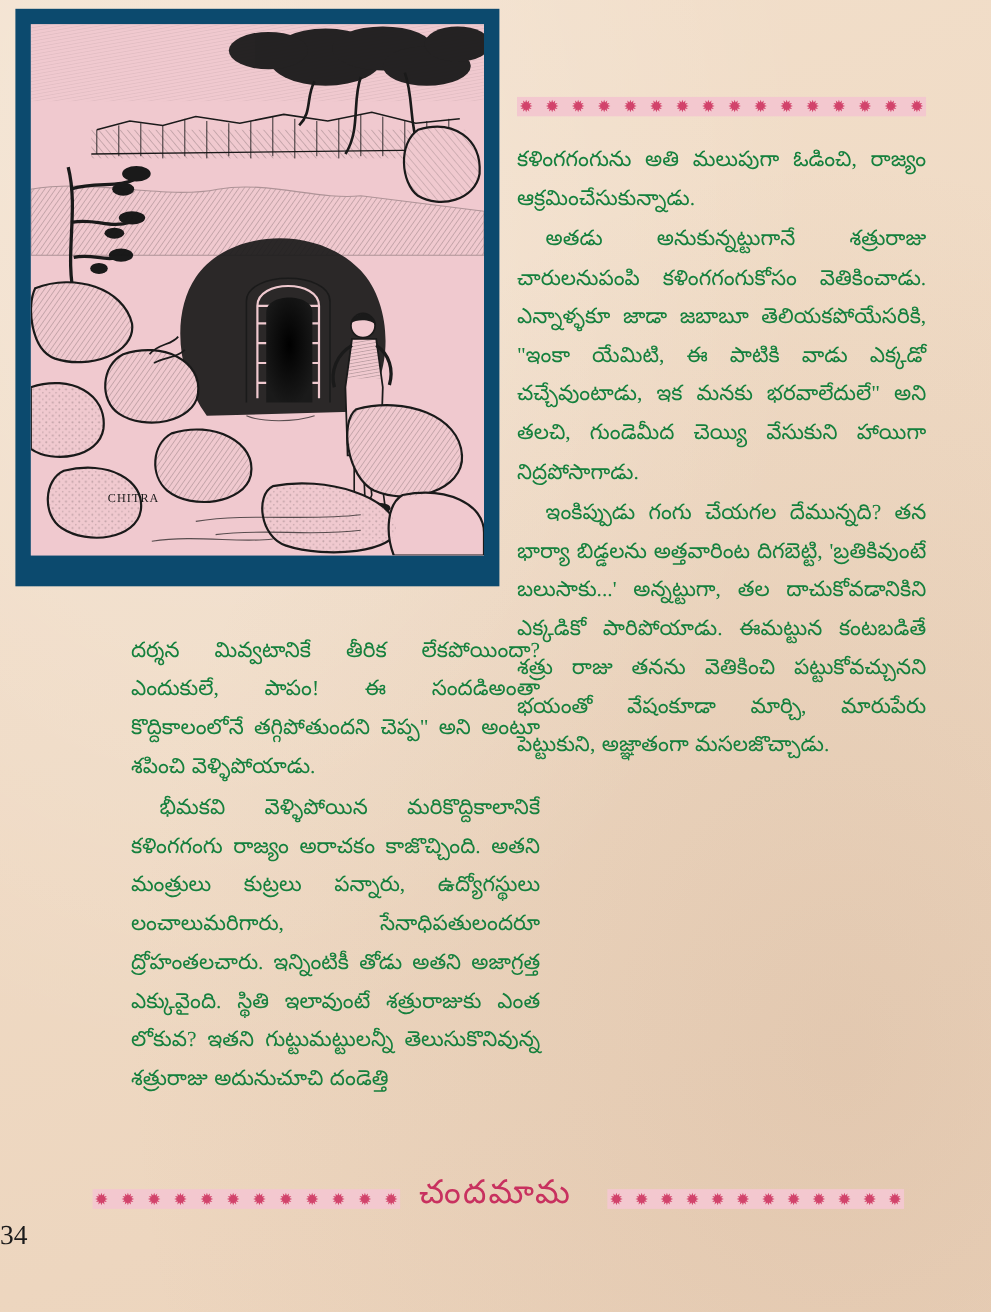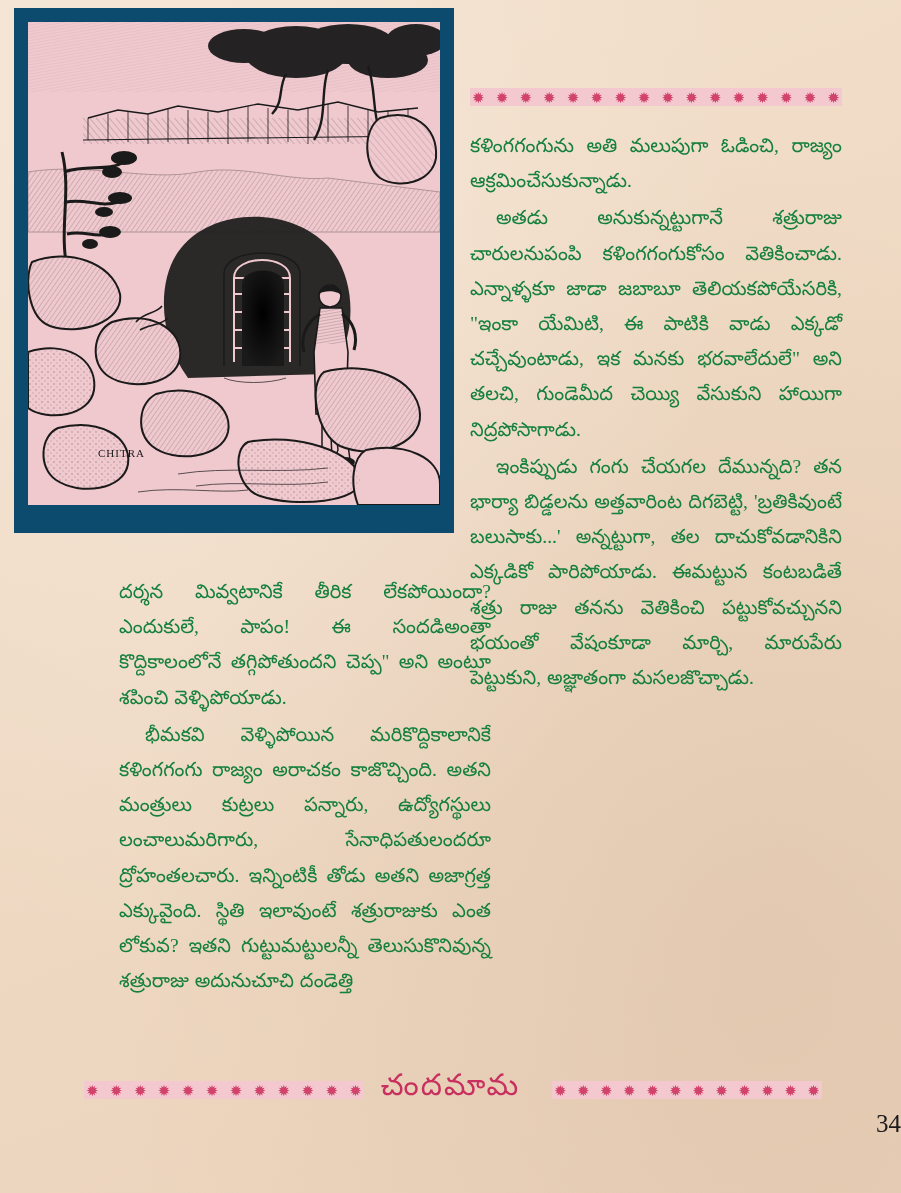--- a/index.html
+++ b/index.html
@@ -147,21 +147,21 @@
     font-family: Liberation Sans, sans-serif;
     font-size: 30px;
     color: #c8315f;
     letter-spacing: 2px;
   }
   #page-number {
     position: absolute;
     left: 0;
     top: 1110px;
     width: 901px;
-    text-align: right;
+    text-align: left;
     font-family: "Liberation Serif", serif;
     font-size: 25px;
     color: #1b1b1b;
   }
 </style>
 </head>
 <body>
 
 <div id="page">
 

